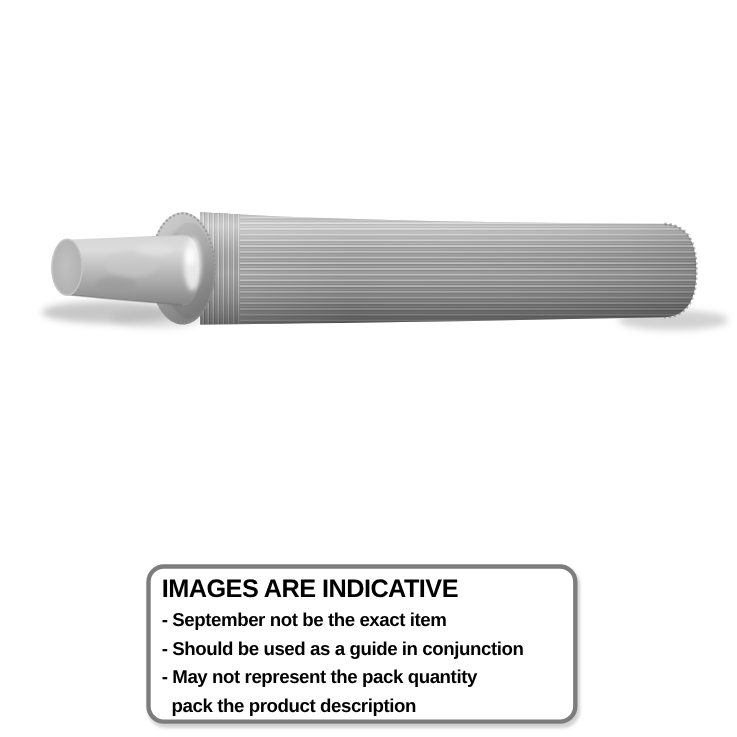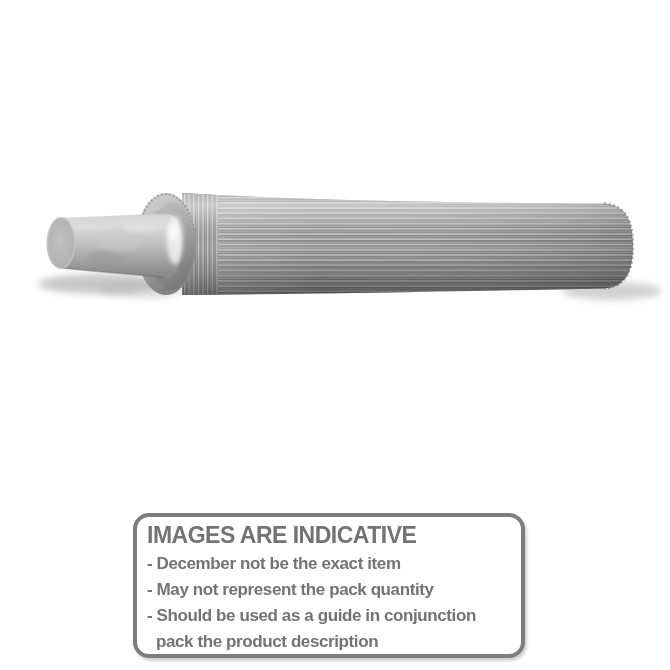--- a/index.html
+++ b/index.html
@@ -14,21 +14,21 @@
   .notice{
     position:absolute;
     left:133px;top:513px;
     width:392px;height:145px;
     box-sizing:border-box;
     background:#ffffff;
     border:4px solid #7d7d7d;
     border-radius:16px;
     box-shadow:2px 3px 3px rgba(0,0,0,0.18);
     padding:3px 0 0 10px;
-    color:#737373;
+    color:#000000;
     overflow:hidden;
   }
   .notice-title{
     font-weight:bold;
     font-size:23px;
     line-height:31px;
     letter-spacing:-0.5px;
     white-space:nowrap;
   }
   .notice-line{
@@ -146,19 +146,19 @@
       <ellipse cx="140" cy="227" rx="16" ry="6" fill="#e4e4e4" opacity="0.5" filter="url(#soft2)"></ellipse>
       <path d="M62,268 Q120,274 166,277" fill="none" stroke="#6f6f6f" stroke-width="1.5" opacity="0.5"></path>
       <ellipse cx="61" cy="243" rx="13.5" ry="25.5" fill="url(#capGrad)" stroke="#c6c6c6" stroke-width="1.2"></ellipse>
       <ellipse cx="175" cy="240" rx="8" ry="24" fill="#f2f2f2" opacity="0.85" filter="url(#soft2)"></ellipse>
       <ellipse cx="173" cy="233" rx="4" ry="8" fill="#ffffff" opacity="0.9" filter="url(#soft2)"></ellipse>
     </g>
   </svg>
 
   <div class="notice">
     <div class="notice-title">IMAGES ARE INDICATIVE</div>
-    <div class="notice-line">- December not be the exact item</div>
+    <div class="notice-line">- September not be the exact item</div>
+    <div class="notice-line">- Should be used as a guide in conjunction</div>
     <div class="notice-line">- May not represent the pack quantity</div>
-    <div class="notice-line">- Should be used as a guide in conjunction</div>
     <div class="notice-line notice-line-cont">pack the product description</div>
   </div>
 
 </div>
 
 </body></html>

